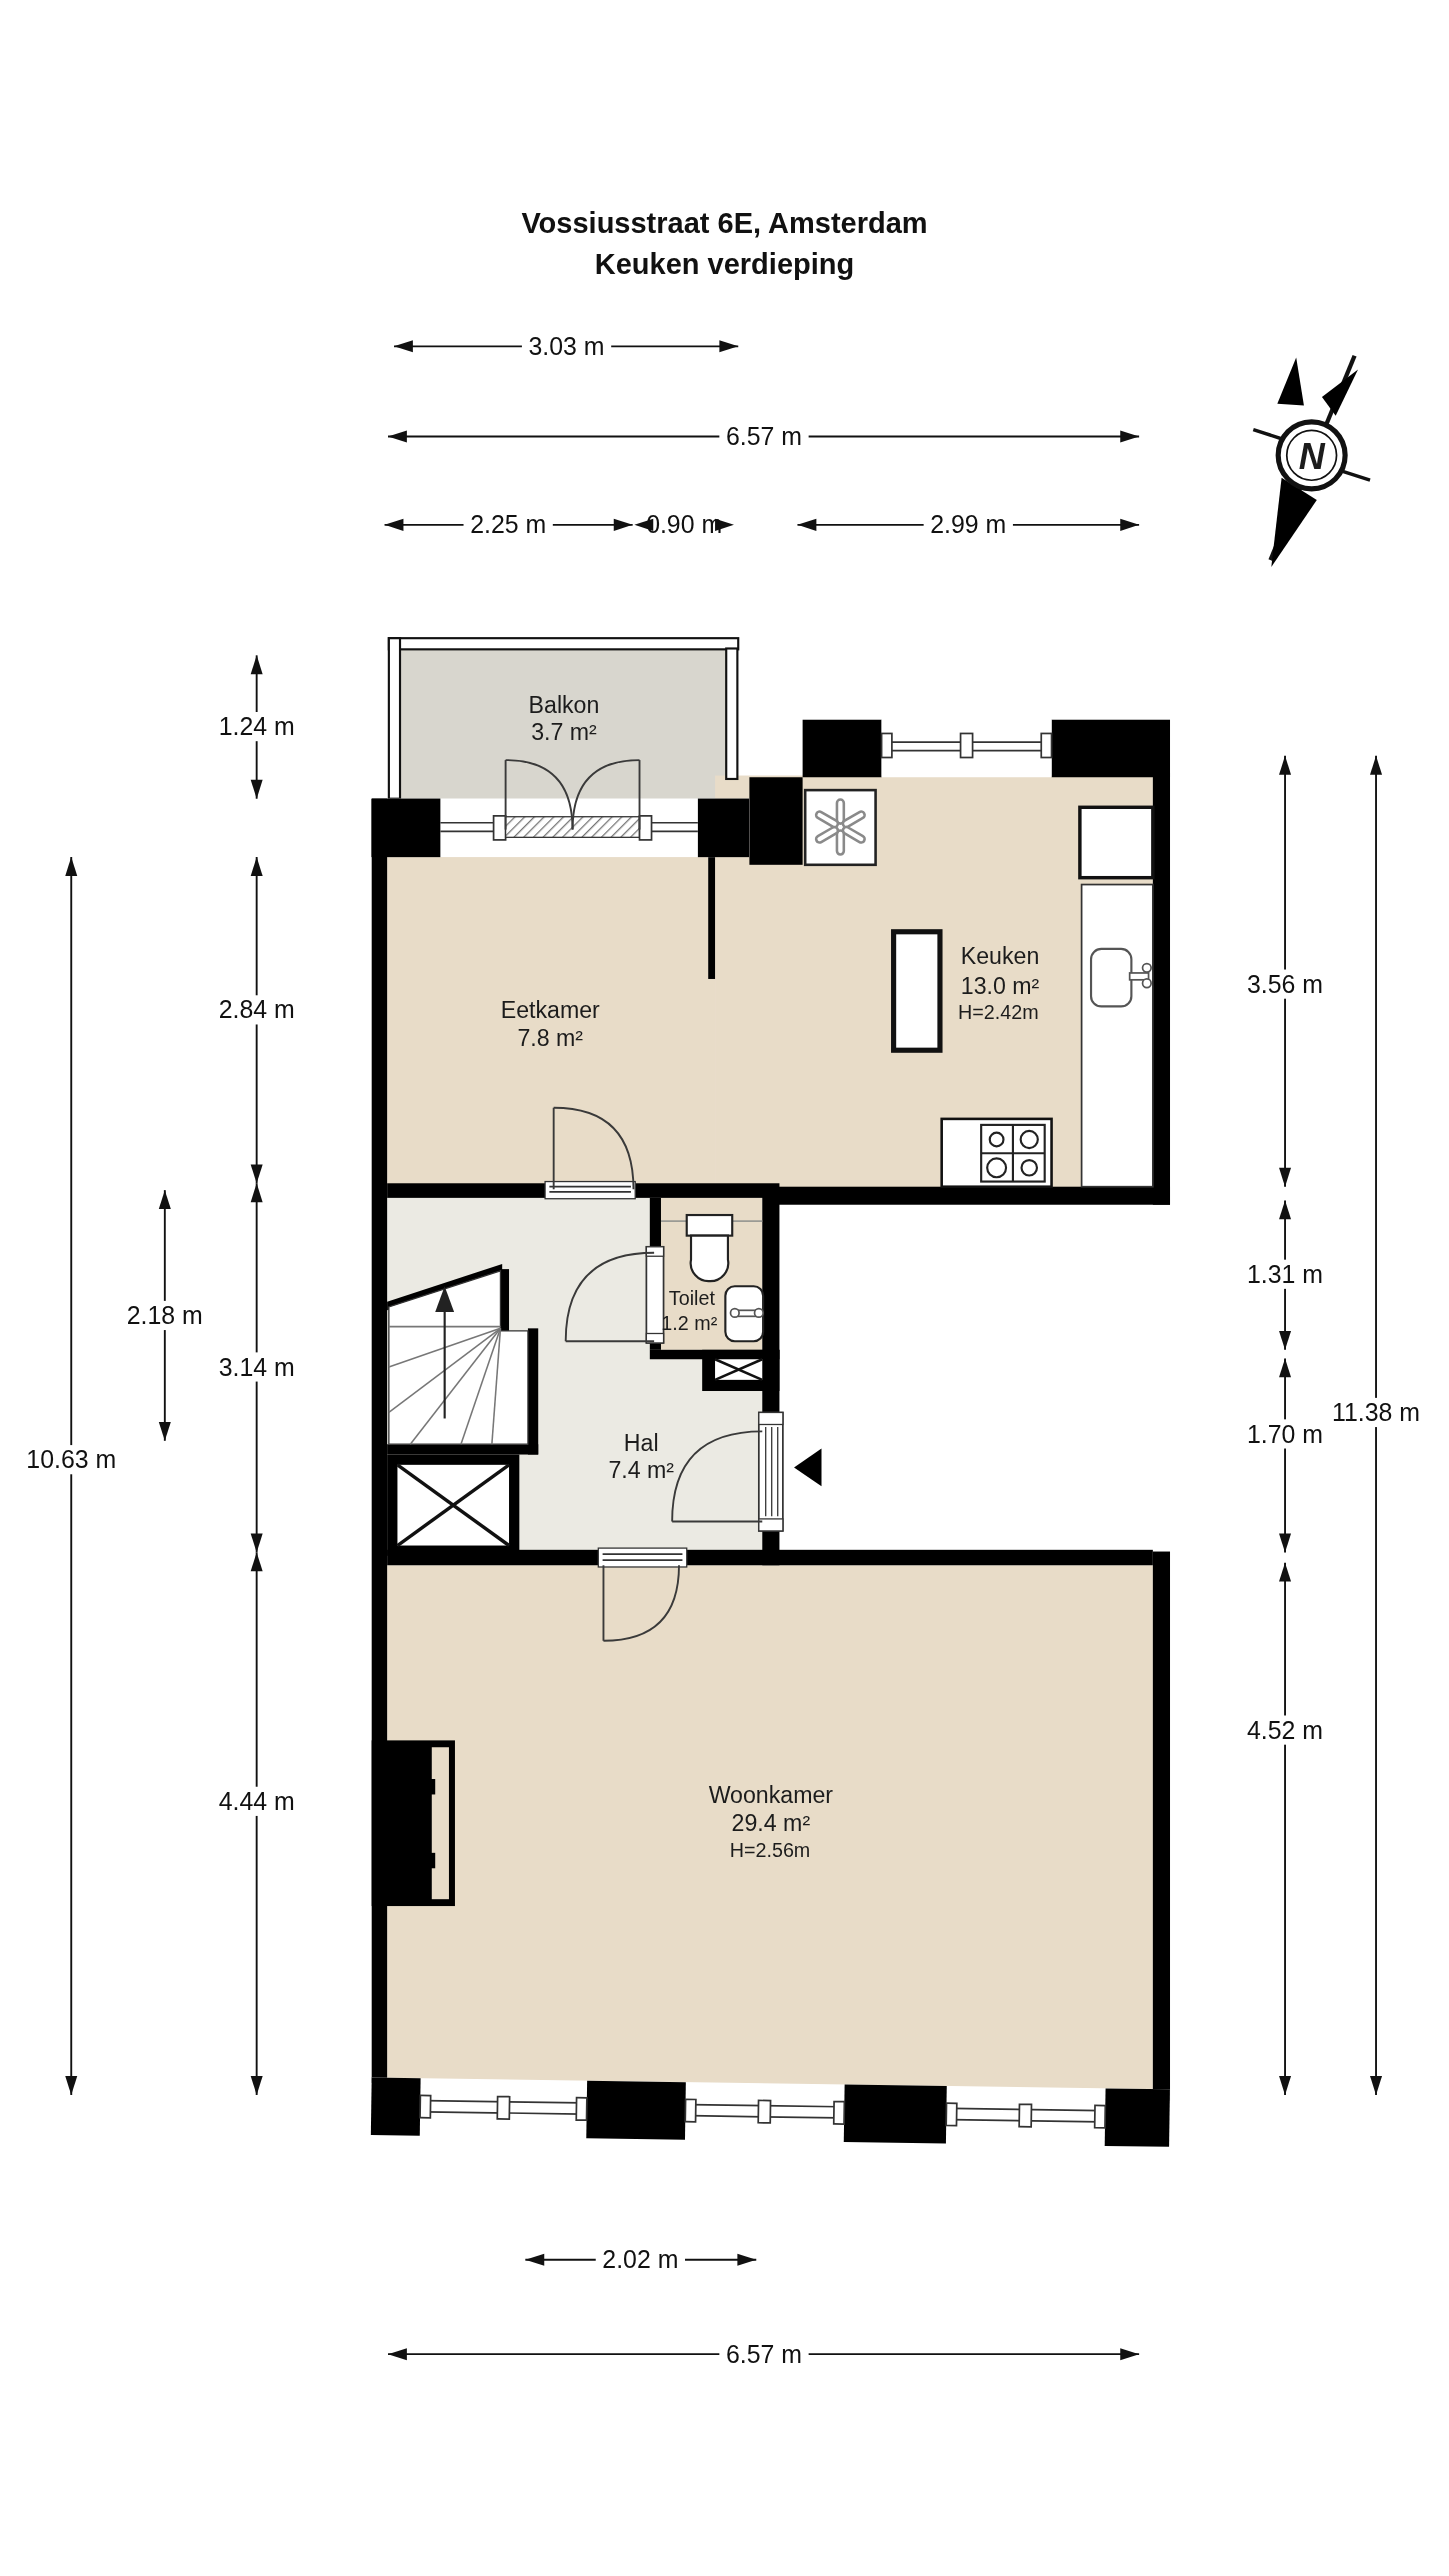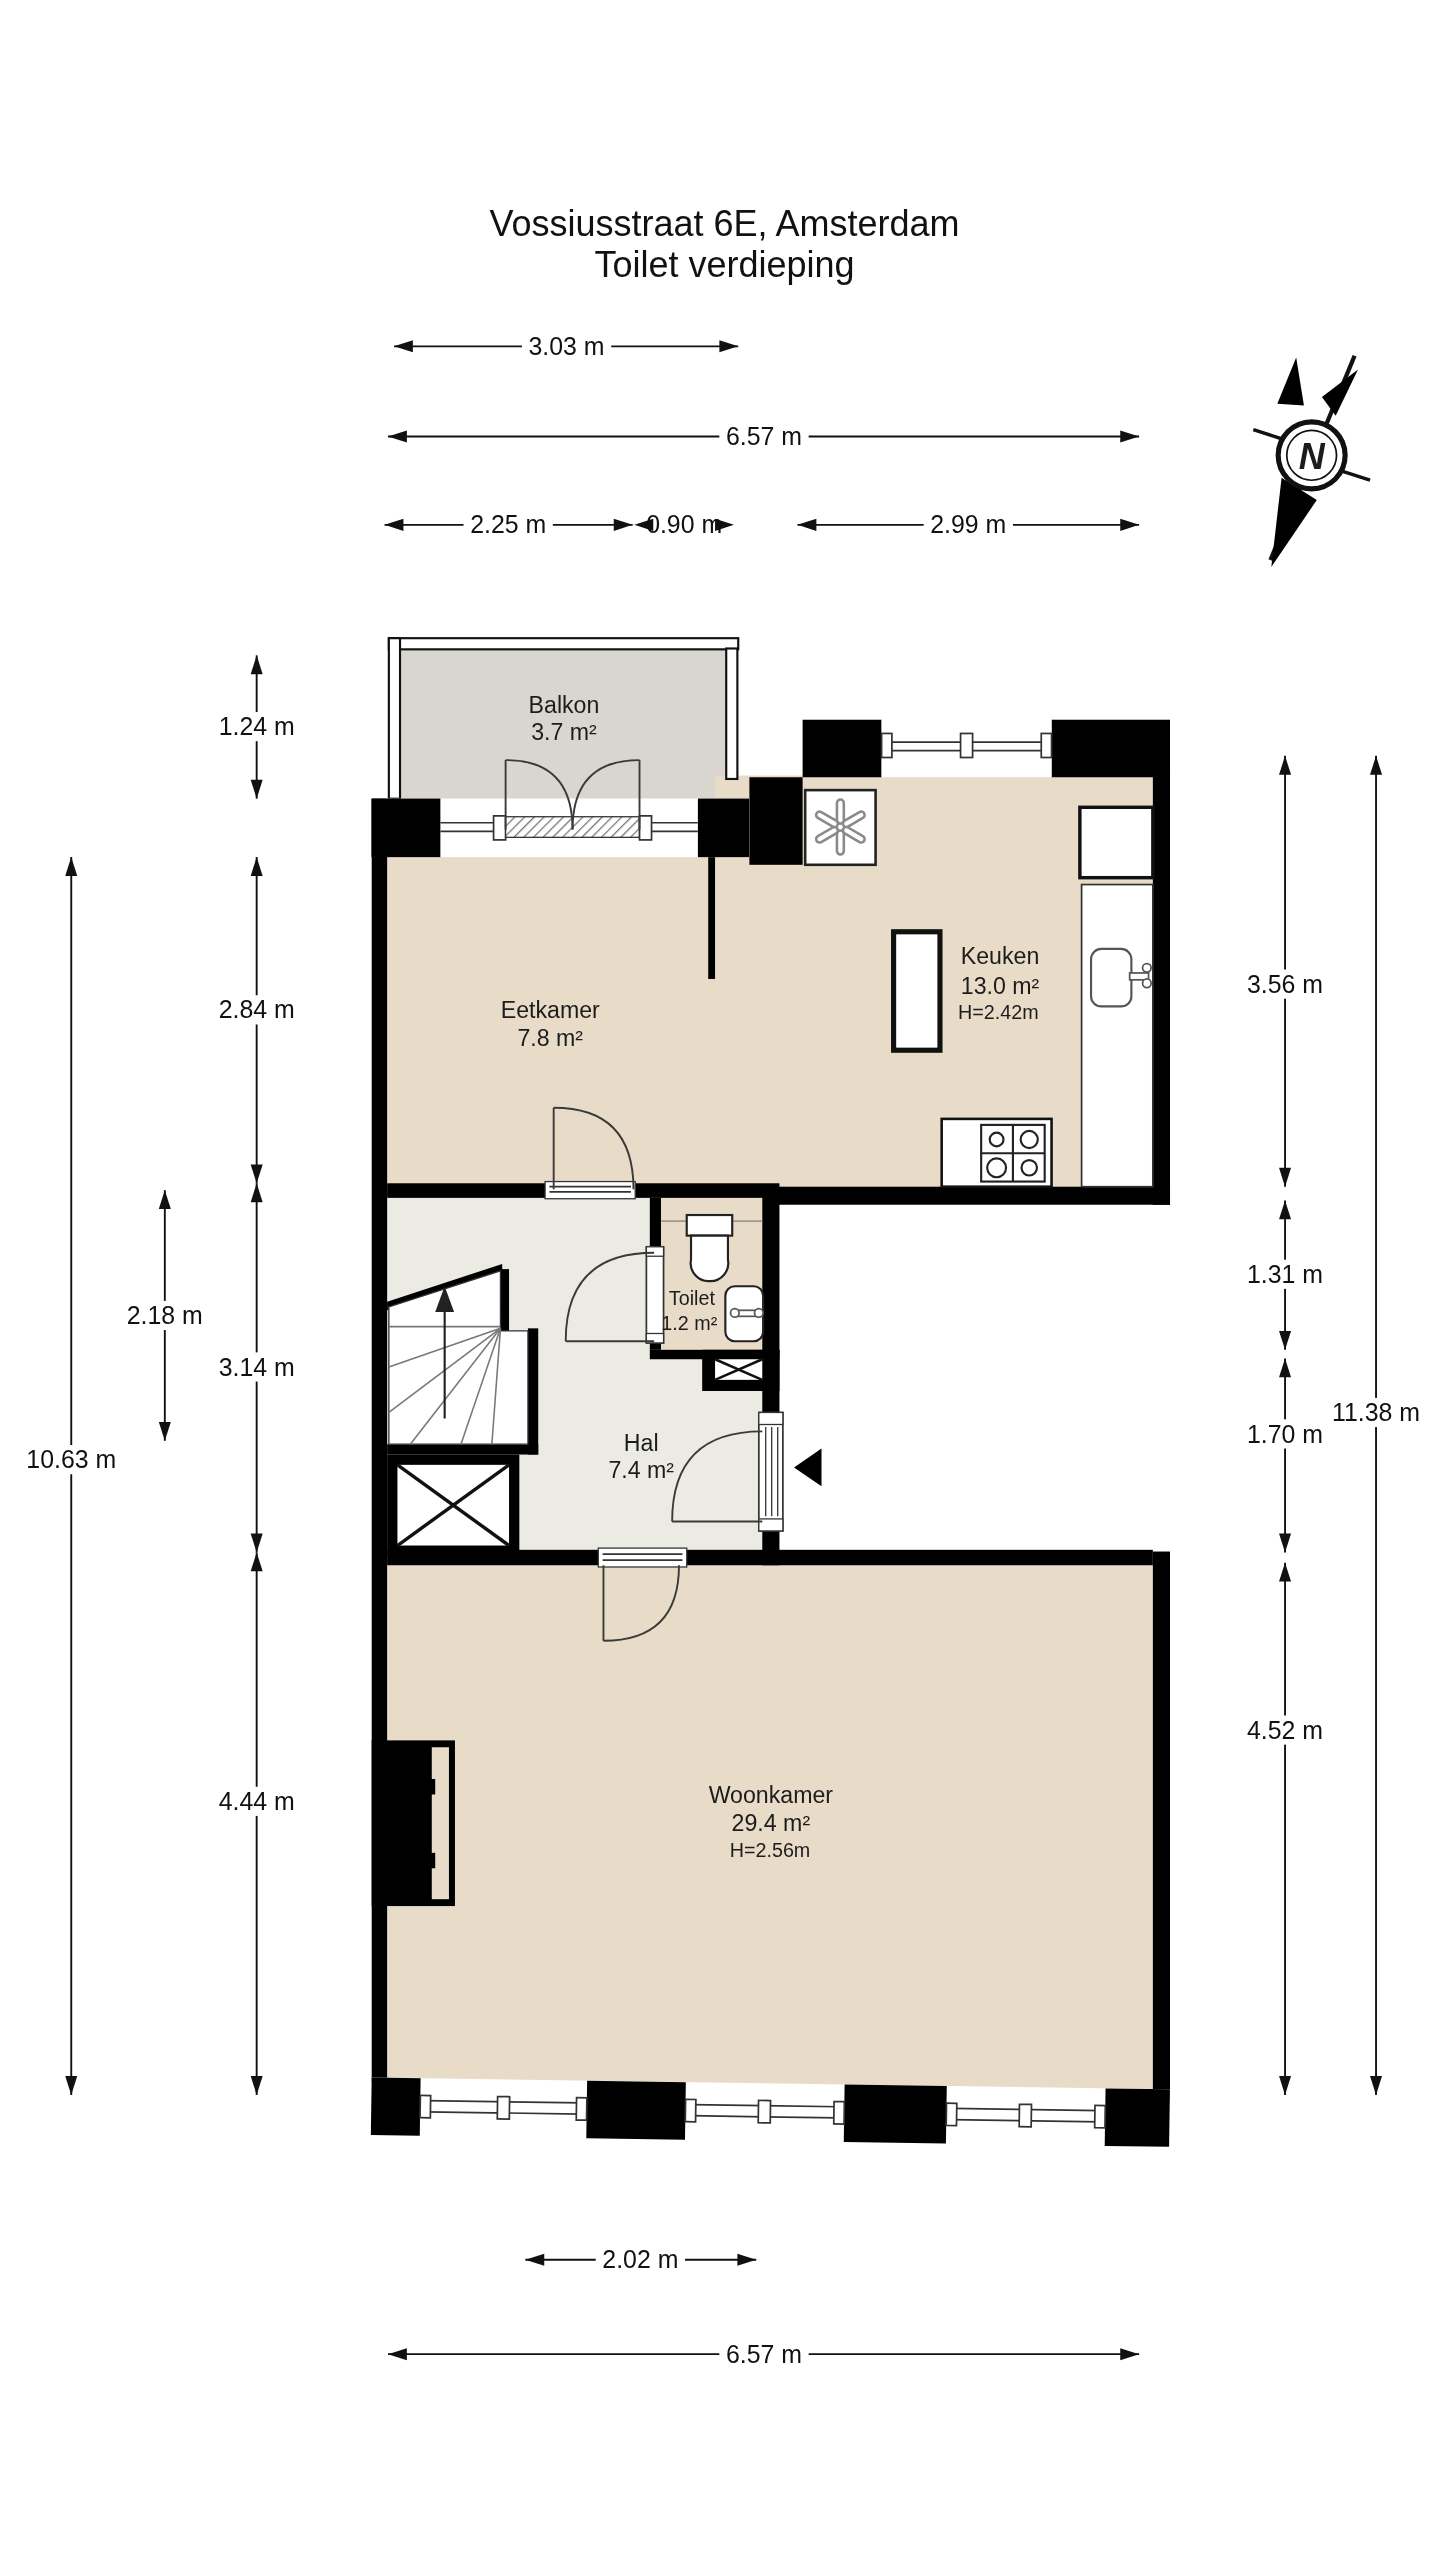--- a/index.html
+++ b/index.html
@@ -1,19 +1,19 @@
 <!DOCTYPE html>
 <html style="--c-wall: #000000; --c-floor: #e8dcc8; --c-floor_hal: #ebeae3; --c-balkon: #d8d6ce; --c-line: #333333;font-size:13.7px"><head>
 <meta charset="utf-8">
 <style>
   html,body{margin:0;padding:0;background:#ffffff;}
   .canvas{position:relative;width:1449px;height:2576px;background:#fff;
           font-family:"Liberation Sans",sans-serif;overflow:hidden;}
   .title-block{position:absolute;top:203px;left:0;width:1449px;text-align:center;
-               font-weight:normal;font-size:36px;line-height:41px;color:#111;}
+               font-weight:bold;font-size:29px;line-height:41px;color:#111;}
   svg{position:absolute;left:0;top:0;}
   svg text{font-family:"Liberation Sans",sans-serif;fill:#1c1c1c;}
   .room-label{font-size:27px;}
   .room-sub{font-size:23px;}
   .dim-label{font-size:29px;fill:#111;}
   .wall{fill:var(--c-wall,#000);}
   .floor{fill:var(--c-floor,#e8dcc8);}
   .floor-hal{fill:var(--c-floor_hal,#ebeae3);}
   .floor-balkon{fill:var(--c-balkon,#d8d6ce);}
   .thinline{stroke:#333;stroke-width:2;fill:none;}
@@ -22,21 +22,21 @@
   .dimhead{fill:#111;}
   .dimbg{fill:#fff;}
 </style>
 </head>
 <body>
 
 <div class="canvas">
 
   <div class="title-block">
     <div>Vossiusstraat 6E, Amsterdam</div>
-    <div>Toilet verdieping</div>
+    <div>Keuken verdieping</div>
   </div>
 
   <svg width="1449" height="2576" viewBox="0 0 1688 3000">
     <defs>
       <pattern id="hatch" width="8" height="8" patternUnits="userSpaceOnUse" patternTransform="rotate(45)">
         <rect width="8" height="8" fill="#ffffff"></rect>
         <line x1="0" y1="0" x2="0" y2="8" stroke="#777" stroke-width="3"></line>
       </pattern>
     </defs>
 

